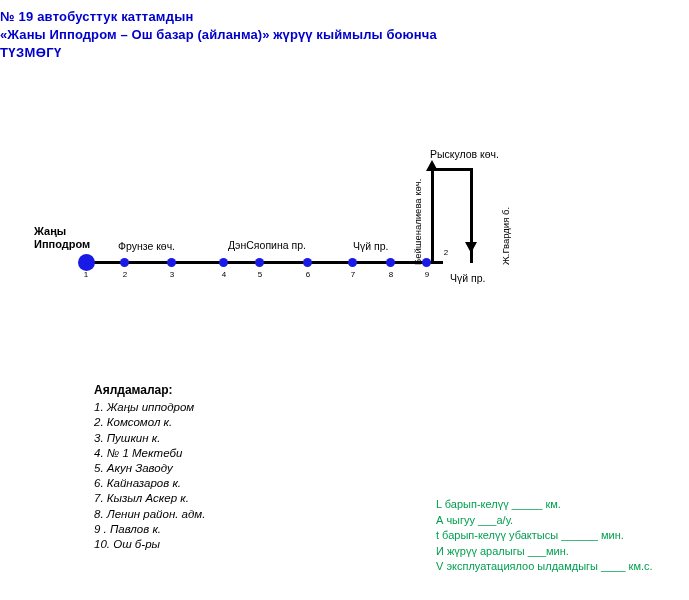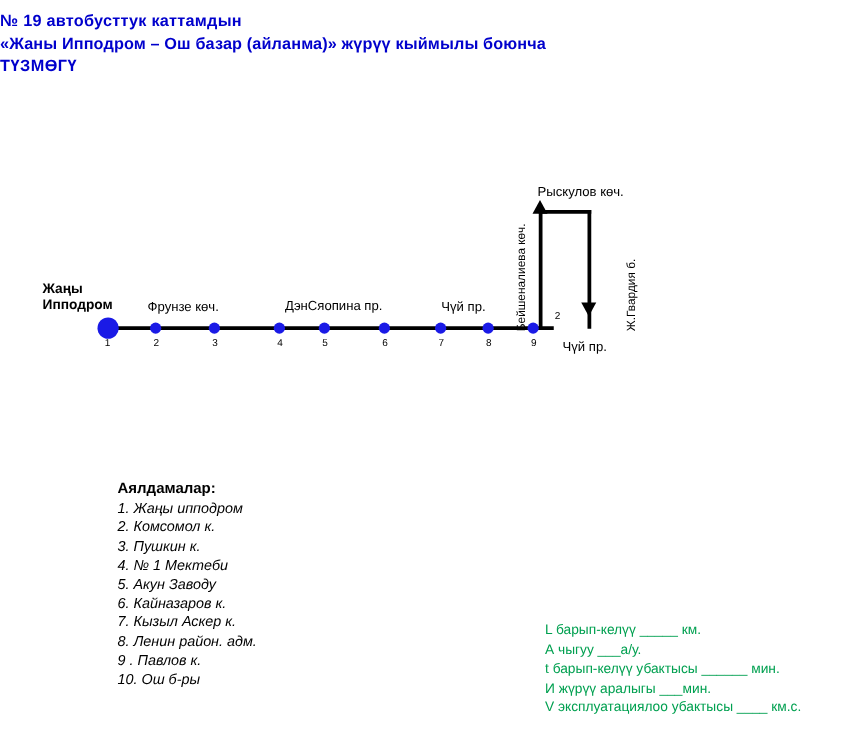--- a/index.html
+++ b/index.html
@@ -241,16 +241,16 @@
       <li>9 . Павлов к.</li>
       <li>10. Ош б-ры</li>
     </ol>
   </div>
 
   <div class="metrics">
     <div>L барып-келүү _____ км.</div>
     <div>А чыгуу ___а/у.</div>
     <div>t барып-келүү убактысы ______ мин.</div>
     <div>И жүрүү аралыгы ___мин.</div>
-    <div>V эксплуатациялоо убактысы ____ км.с.</div>
+    <div>V эксплуатациялоо ылдамдыгы ____ км.с.</div>
   </div>
 
 </div>
 
 </body></html>

